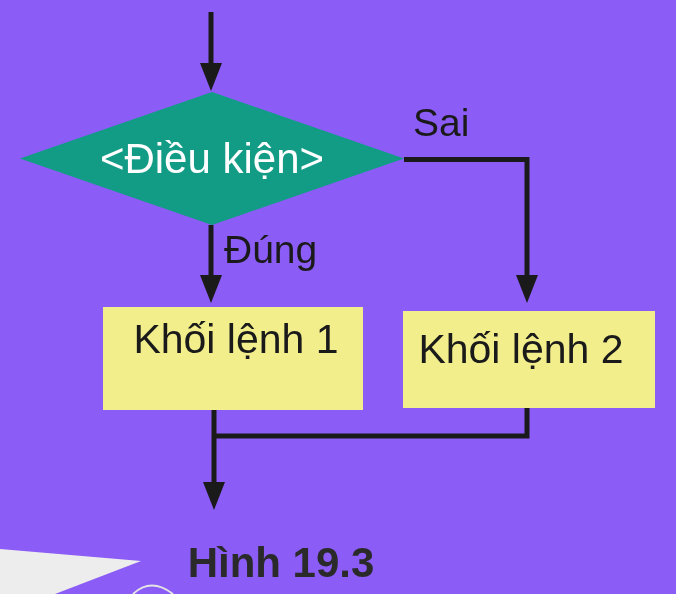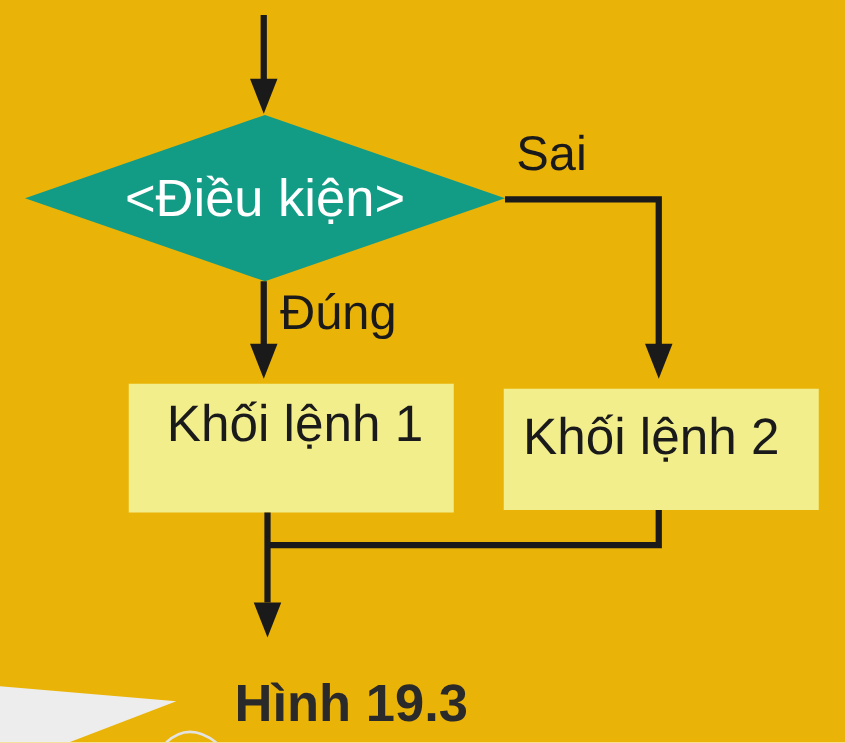--- a/index.html
+++ b/index.html
@@ -4,21 +4,21 @@
 <style>
   html, body {
     margin: 0;
     padding: 0;
     background: #ffffff;
   }
   .stage {
     position: relative;
     width: 676px;
     height: 594px;
-    background: #eab308;
+    background: #8b5cf6;
     overflow: hidden;
     font-family: "Liberation Sans", sans-serif;
   }
   svg { display: block; }
   .flow-line {
     fill: none;
     stroke-width: 5;
     stroke-linecap: butt;
     stroke-linejoin: miter;
   }

